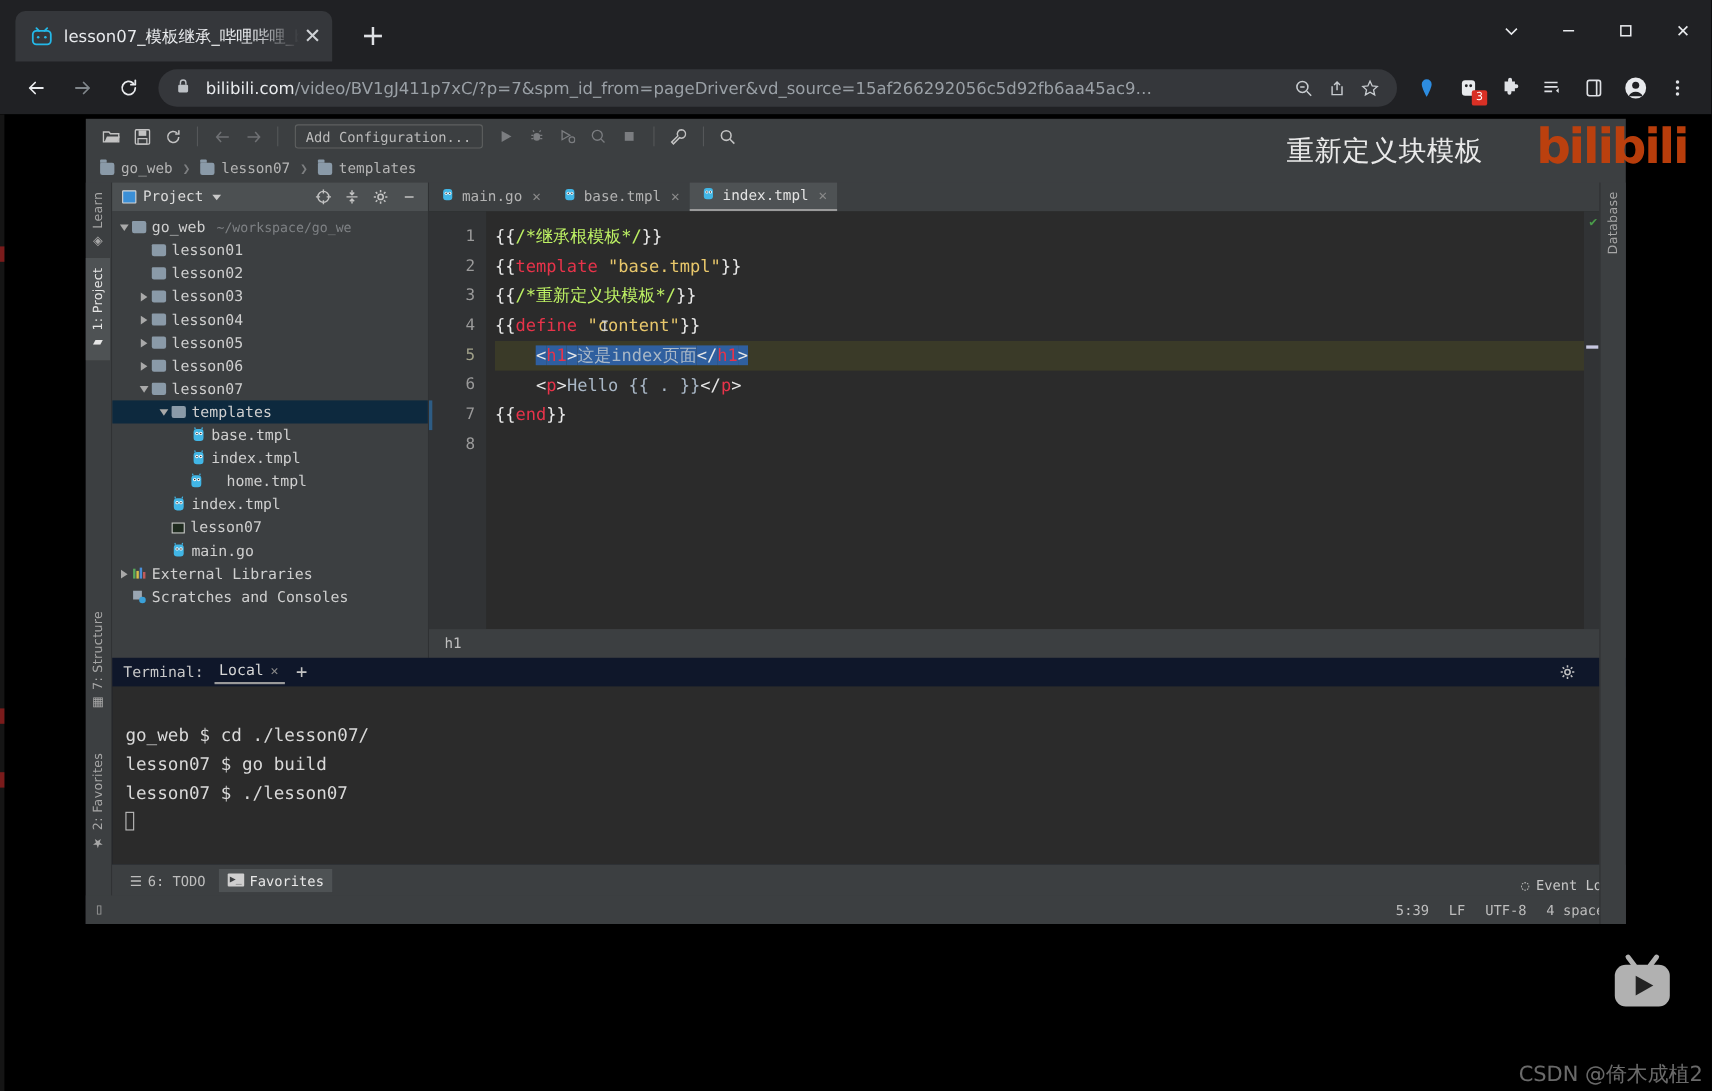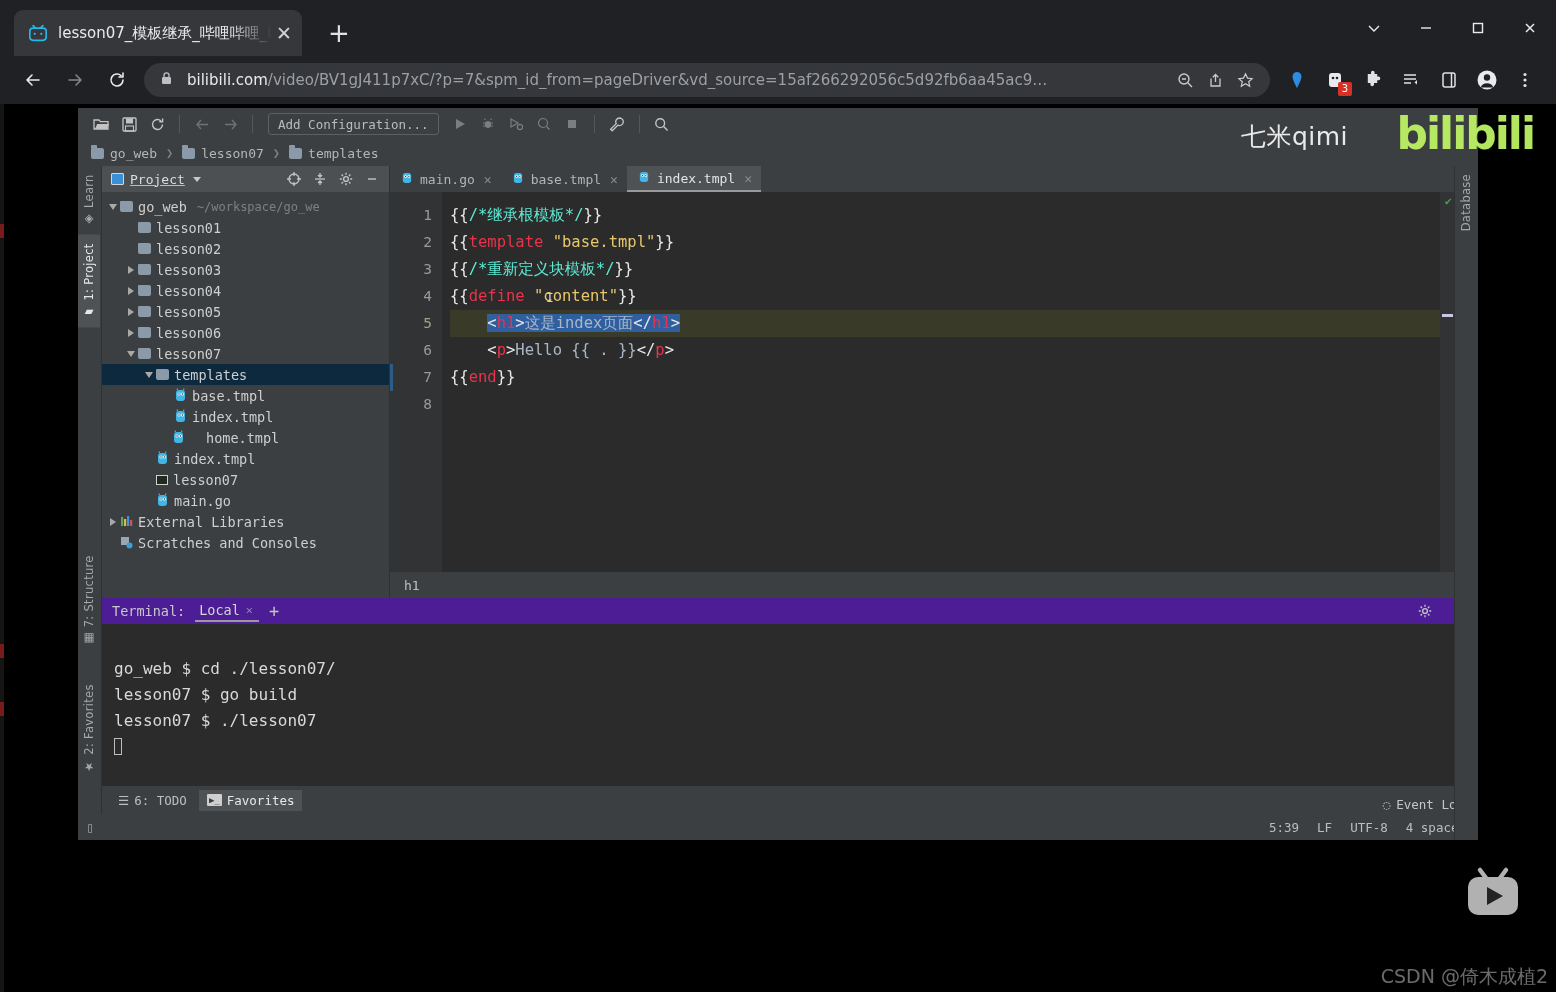--- a/index.html
+++ b/index.html
@@ -106,21 +106,21 @@
   }
   .vtab.active { background: #4e5254; color: #e6e6e6; }
 
   
   .proj-panel {
     position: absolute; left: 24px; top: 0; width: 288px; bottom: 242px;
     background: #3c3f41; border-right: 1px solid #2f3133;
   }
   .proj-head {
     height: 26px; background: #4c5052; display: flex; align-items: center;
-    padding: 0 6px 0 9px; gap: 4px; text-decoration: underline;
+    padding: 0 6px 0 9px; gap: 4px;
   }
   .proj-head-title { font-size: 13px; color: #dcdcdc; font-family: "DejaVu Sans Mono", monospace; display: flex; align-items: center; gap: 6px; }
   .sq-ico { width: 13px; height: 12px; background: #3b8fd6; border: 1px solid #d6d6d6; border-radius: 1px; }
   .caret-d { width: 0; height: 0; border-left: 4px solid transparent; border-right: 4px solid transparent; border-top: 5px solid #c9c9c9; margin-left: 4px; }
   .ph-ico { width: 22px; height: 22px; display: flex; align-items: center; justify-content: center; color: #c3c3c3; }
   .proj-tree { position: absolute; left:0; right:0; top: 26px; bottom: 0; background: #3c3f41; padding-top: 4px; overflow: hidden; }
   .trow { height: 21px; display: flex; align-items: center; font-size: 13.5px; color: #cfcfcf;
           font-family: "DejaVu Sans Mono", monospace; white-space: nowrap; padding-right: 4px; }
   .trow.sel { background: #0d293e; }
   .tw { flex: 0 0 auto; width: 14px; display: flex; align-items: center; justify-content: center; }
@@ -147,21 +147,21 @@
   }
   .gutter .ln.cur { color: #a1a18a; }
   .gutter .cursor-mark { position: absolute; left: 0; width: 3px; height: 27px; background: #2d5c84; }
   .code {
     flex: 1 1 auto; position: relative; padding: 10px 0 0 8px;
     font-family: "DejaVu Sans Mono", monospace; font-size: 15.5px; line-height: 27px;
     color: #a9b7c6; white-space: pre; overflow: hidden;
   }
   .cl { position: relative; height: 27px; }
   .cl.hl { background: #3a3a28; }
-  .c-comment { color: #5eead4; }
+  .c-comment { color: #bef264; }
   .c-kw { color: #e8334a; }
   .c-str { color: #e8c76b; }
   .c-tag { color: #e8334a; }
   .c-brace { color: #e8e8e8; }
   .sel { background: #2f5f9f; }
   .ibeam { position: absolute; color: #d0d0d0; font-size: 13px; }
   .ebread { position: absolute; left: 0; right: 0; bottom: 0; height: 26px; background: #3c3f41;
             display: flex; align-items: center; padding-left: 14px; font-size: 13px; color: #bfbfbf;
             font-family: "DejaVu Sans Mono", monospace; }
   .markerbar { position: absolute; right: 0; top: 26px; bottom: 26px; width: 14px; background: #313335; }
@@ -175,21 +175,21 @@
   }
   .nf-title { height: 24px; background: #4e5153; color: #dcdcdc; font-size: 13.5px;
               display: flex; align-items: center; justify-content: center;
               font-family: "DejaVu Sans Mono", monospace; border-bottom: 1px solid #5f6264; }
   .nf-input { height: 26px; background: #484b4d; border: 1px solid #86efac; margin: 4px 4px 6px 4px;
               display: flex; align-items: center; padding: 0 7px; }
   .nf-caret { width: 1px; height: 15px; background: #cccccc; margin-right: 1px; }
   .nf-ph { color: #8d9093; font-size: 13.5px; font-family: "DejaVu Sans Mono", monospace; }
 
   
-  .term-panel { position: absolute; left: 24px; right: 0; bottom: 54px; height: 188px; background: #4c1d95; }
+  .term-panel { position: absolute; left: 24px; right: 0; bottom: 54px; height: 188px; background: #0f172a; }
   .term-head { height: 26px; display: flex; align-items: center; padding-left: 10px; gap: 10px; position: relative; }
   .term-label { font-size: 13.5px; color: #c8c8c8; font-family: "DejaVu Sans Mono", monospace; }
   .term-tab { font-size: 13.5px; color: #d6d6d6; font-family: "DejaVu Sans Mono", monospace;
               border-bottom: 2px solid #9a9a9a; padding: 2px 6px 2px 4px; display: flex; align-items: center; gap: 6px; }
   .term-tab .x { color: #8b8b8b; font-size: 12px; }
   .term-plus { color: #c3c3c3; font-size: 17px; line-height: 16px; }
   .term-head-right { position: absolute; right: 8px; top: 0; height: 26px; display: flex; align-items: center; gap: 12px; }
   .term-body { position: absolute; left: 0; right: 0; top: 26px; bottom: 0; background: #2b2b2b;
                padding: 6px 0 0 12px; font-family: "DejaVu Sans Mono", monospace; font-size: 16px;
                line-height: 26px; color: #d9d9d9; white-space: pre; }
@@ -205,21 +205,21 @@
                 display: flex; align-items: center; padding: 0 12px 0 8px; }
   .sb-left { display: flex; align-items: center; gap: 10px; }
   .sb-right { margin-left: auto; display: flex; align-items: center; gap: 18px;
               font-size: 12.5px; color: #bdbdbd; font-family: "DejaVu Sans Mono", monospace; }
   .eventlog { position: absolute; right: 14px; bottom: 28px; display: flex; align-items: center; gap: 6px;
               font-size: 12.5px; color: #c6c6c6; font-family: "DejaVu Sans Mono", monospace; }
 
   
   .wm-qimi { position: absolute; right: 208px; top: 16px; font-size: 25px; color: #e9e9e9;
              font-family: "DejaVu Sans", sans-serif; letter-spacing: .5px; }
-  .wm-bili { position: absolute; right: 22px; top: 4px; font-size: 44px; color: #bef264;
+  .wm-bili { position: absolute; right: 22px; top: 4px; font-size: 44px; color: #c2410c;
              font-family: "DejaVu Sans", sans-serif; font-weight: bold; letter-spacing: -2px; opacity: .95; }
   .wm-tv { position: absolute; right: 32px; bottom: 72px; width: 62px; height: 54px; opacity: .82; }
   .wm-csdn { position: absolute; right: 8px; bottom: 2px; font-size: 19px; color: rgba(235,235,235,.45);
              font-family: "DejaVu Sans", sans-serif; white-space: nowrap; }
   .edge-l { position: absolute; left: 0; top: 0; width: 4px; bottom: 0; background: #151515; }
   .edge-mark { position: absolute; left: 0; width: 4px; height: 14px; background: #7a1b1b; }
 </style>
 </head>
 <body>
 
@@ -825,21 +825,21 @@
 
         <div class="vstrip" style="right:0; border-right:none; border-left:1px solid #2f3133;">
           <div class="vtab">
             <span>Database</span>
           </div>
         </div>
 
       </div>
     </div>
 
-    <div class="wm-qimi">七米qimi</div>
+    <div class="wm-qimi">重新定义块模板</div>
     <div class="wm-bili">bilibili</div>
     <div class="wm-tv">
       <svg viewBox="0 0 62 54" width="62" height="54">
         <path d="M18 4 L24 12 M44 4 L38 12" stroke="#d8d8d8" stroke-width="4.5" fill="none" stroke-linecap="round"></path>
         <rect x="6" y="11" width="50" height="38" rx="10" fill="#d8d8d8"></rect>
         <path d="M25 21l16 9-16 9z" fill="#2b2b2b"></path>
       </svg>
     </div>
     <div class="wm-csdn">CSDN @倚木成植2</div>
   </div>

